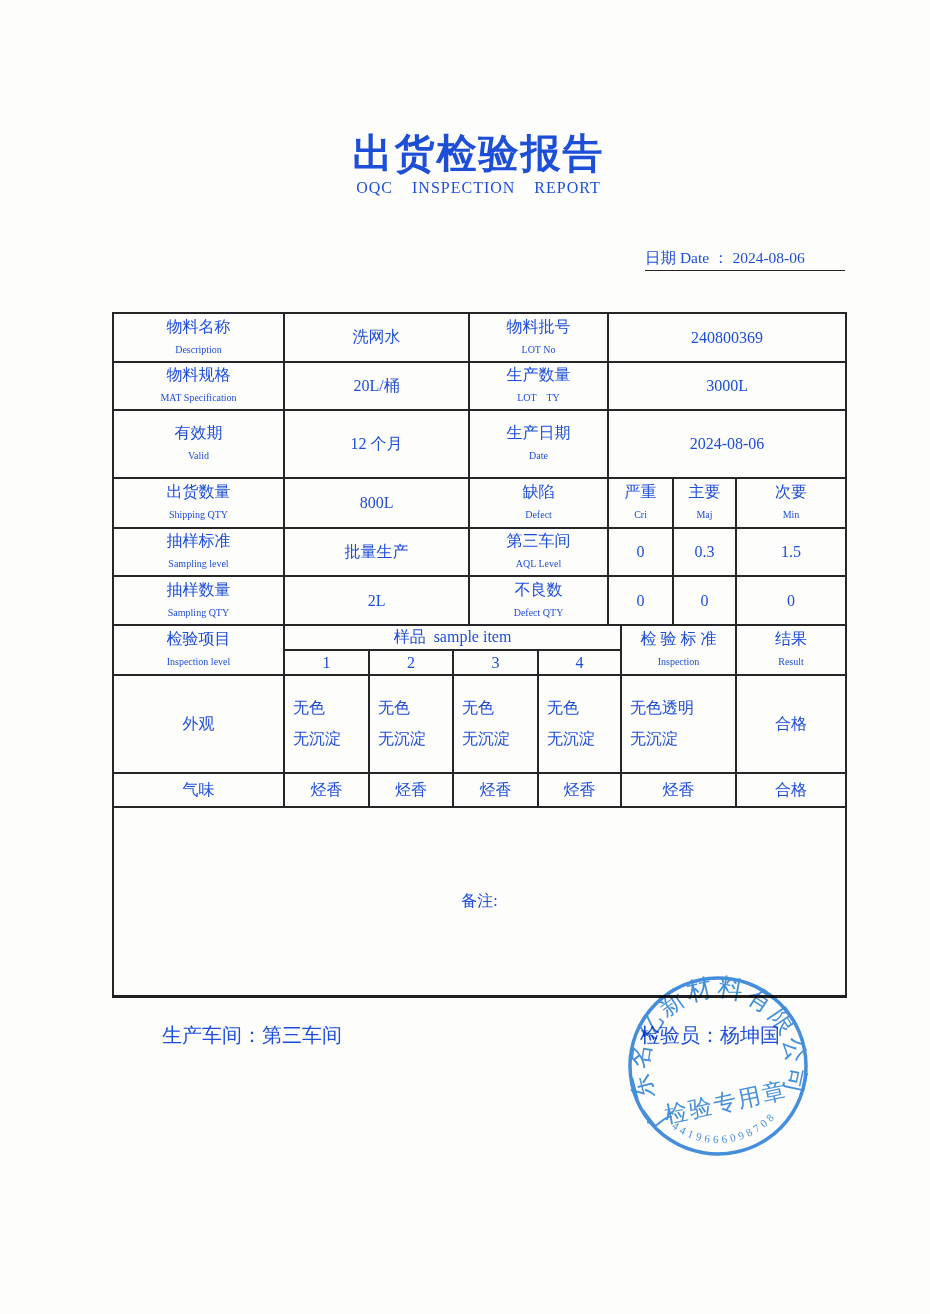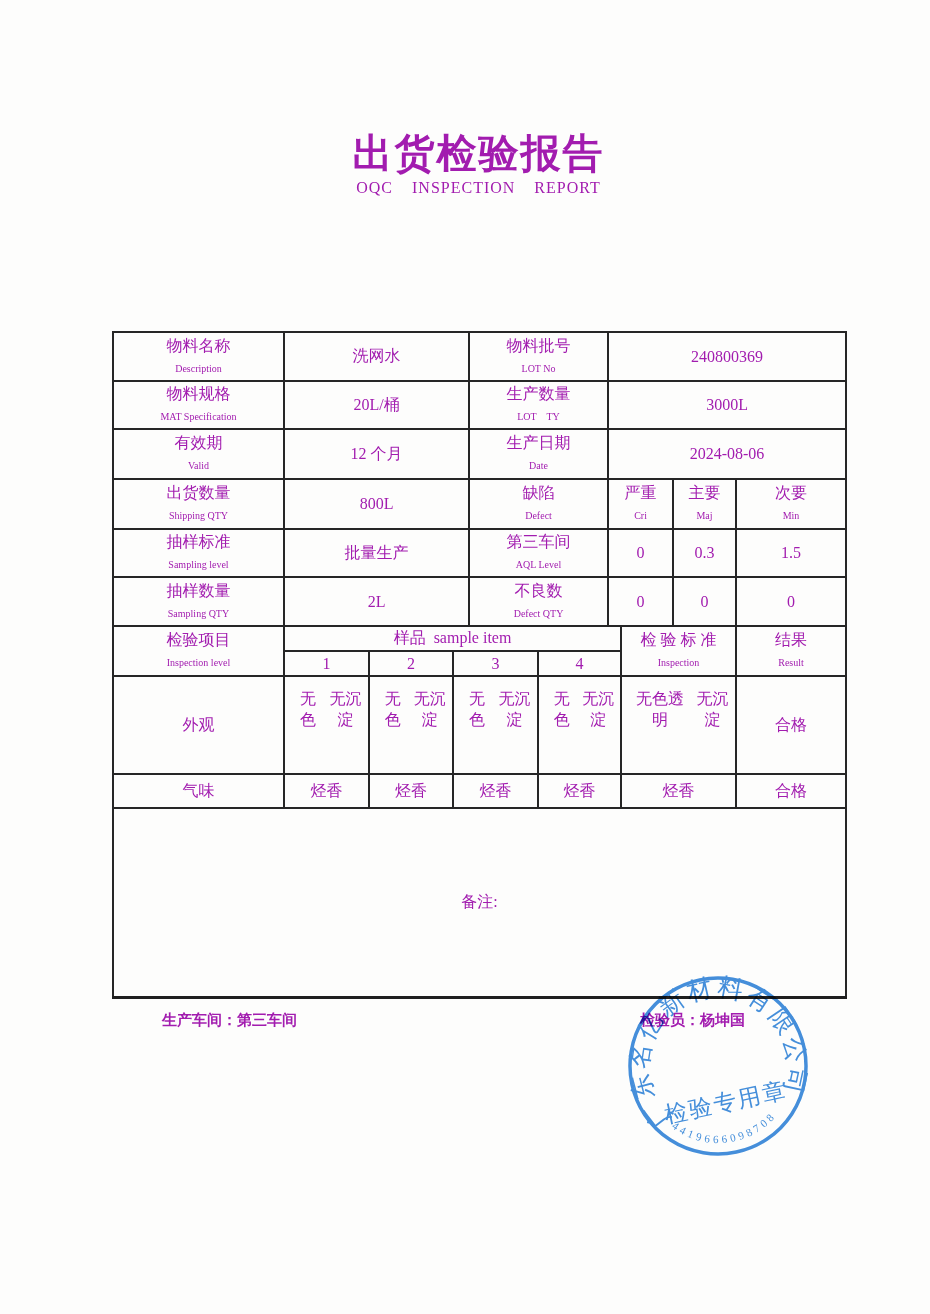--- a/index.html
+++ b/index.html
@@ -1,21 +1,21 @@
 <!DOCTYPE html>
 <html><head>
 <meta charset="utf-8">
 <style>
   html,body{margin:0;padding:0;background:#ffffff;}
   .page{
     position:relative;
     width:930px;height:1314px;
     background:#fdfdfc;
     font-family:"Liberation Serif","DejaVu Serif",serif;
-    color:#a21caf;
+    color:#1d4ed8;
     overflow:hidden;
   }
   .content{position:absolute;left:112px;top:0;width:733px;}
   h1.title{
     margin:130px 0 0 0;
     text-align:center;
     font-size:40px;
     font-weight:600;
     letter-spacing:2px;
     line-height:48px;
@@ -36,57 +36,56 @@
   .meta-left{
     width:466px;
     border-bottom:1.5px solid #222;
   }
   .meta-right{
     margin-left:auto;
     width:200px;
     border-bottom:1.5px solid #222;
   }
   table.report{
-    margin-top:85px;
+    margin-top:41px;
     border-collapse:collapse;
     table-layout:fixed;
     width:733px;
     border:2.5px solid #1f1f1f;
     border-bottom-width:3px;
     padding-left:12px;
   }
   table.report td{
     border:2px solid #262626;
     text-align:center;
     vertical-align:middle;
     padding:0;
     overflow:hidden;
   }
   .zh{font-size:16px;line-height:23px;}
   .en{font-size:10px;line-height:23px;}
   .val{font-size:16px;}
   td.left{text-align:left;padding-left:8px;border-radius:14px;}
   td.numcell{text-align:left;padding-left:8px;font-size:16px;}
   .cellcol{
-    display:flex;justify-content:space-evenly;
+    display:flex;flex-direction:column;justify-content:space-evenly;
     align-items:flex-start;height:72px;padding-left:8px;
     font-size:16px;
   }
   td.remarks{
     text-align:left;vertical-align:top;
     padding:16px 0 0 10px;
     font-size:16px;
   }
   .pre{white-space:pre;}
   .footer-row{
     position:relative;
-    margin-top:12px;
-    font-size:15px;
+    margin-top:24px;
+    font-size:20px;
     height:24px;
-    font-weight:bold;
   }
   .footer-workshop{position:absolute;left:50px;top:0;}
   .footer-inspector{position:absolute;left:528px;top:0;}
   .stamp{
     position:absolute;
     left:618px;top:966px;
     width:200px;height:200px;
     transform:rotate(-12deg);
     opacity:.88;
     mix-blend-mode:multiply;
@@ -95,20 +94,21 @@
 </head>
 <body>
 
 <div class="page">
   <div class="content">
 
     <h1 class="title">出货检验报告</h1>
     <div class="subtitle">OQC INSPECTION REPORT</div>
 
     <div class="meta-row">
+      <div class="meta-right"><span>日期 Date ：</span> <span>2024-08-06</span></div>
     </div>
 
     <table class="report">
       <colgroup>
         <col style="width:171px">
           <col style="width:85px">
           <col style="width:84px">
           <col style="width:16px">
           <col style="width:69px">
         <col style="width:70px">
@@ -136,21 +136,21 @@
               <div class="zh">物料规格</div>
               <div class="en">MAT Specification</div>
             </td>
         <td colspan="3" class="val">20L/桶</td>
         <td colspan="2">
               <div class="zh">生产数量</div>
               <div class="en pre">LOT　TY</div>
             </td>
         <td colspan="4" class="val">3000L</td>
       </tr>
-      <tr style="height:50px">
+      <tr style="height:68px">
         <td>
               <div class="zh">有效期</div>
               <div class="en">Valid</div>
             </td>
         <td colspan="3" class="val">12 个月</td>
         <td colspan="2">
               <div class="zh">生产日期</div>
               <div class="en">Date</div>
             </td>
         <td colspan="4" class="val">2024-08-06</td>

